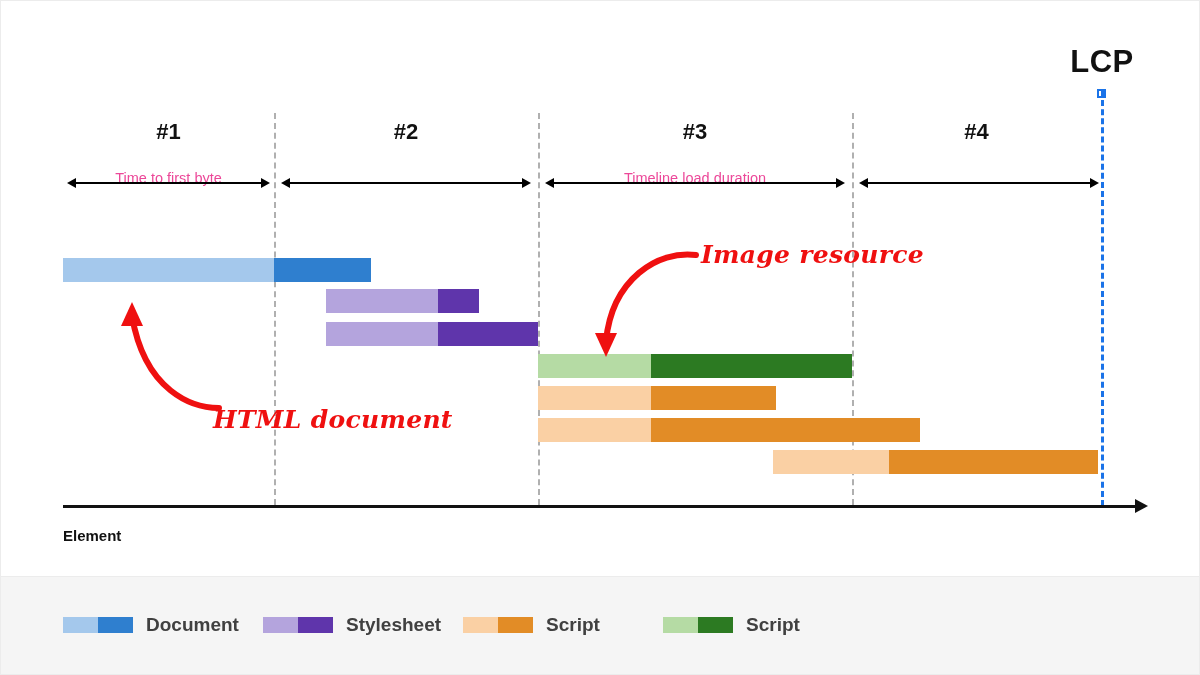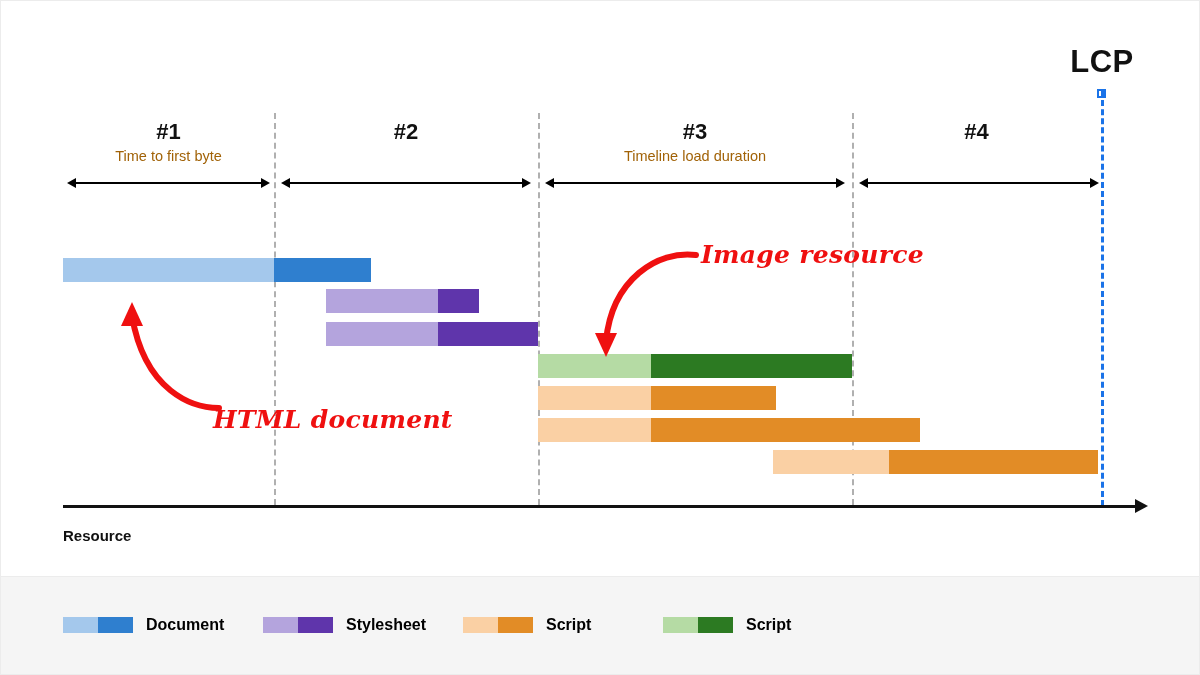--- a/index.html
+++ b/index.html
@@ -79,23 +79,23 @@
   }
   .phase-num {
     font-size: 22px;
     font-weight: 700;
     color: #111111;
     line-height: 26px;
   }
   .phase-name {
     font-size: 14.5px;
     font-weight: 400;
-    color: #a16207;
+    color: #ec4899;
     line-height: 18px;
-    margin-top: 2px;
+    margin-top: 24px;
     white-space: nowrap;
   }
   
   .measure {
     position: absolute;
     top: 181px;
     height: 2px;
   }
   .measure .shaft {
     position: absolute;
@@ -180,23 +180,23 @@
     position: absolute;
     top: 37px;
     display: flex;
     align-items: center;
     height: 22px;
   }
   .legend-swatch { display: flex; width: 70px; height: 16px; }
   .legend-swatch .half { width: 50%; height: 100%; }
   .legend-text {
     margin-left: 13px;
-    font-size: 16px;
-    font-weight: 700;
-    color: #000000;
+    font-size: 19px;
+    font-weight: 700;
+    color: #404040;
     white-space: nowrap;
   }
 </style>
 </head>
 <body>
 
 <div id="stage">
 
   <div id="chart-area">
 
@@ -284,21 +284,21 @@
     <div class="annot" id="annot-html">HTML document</div>
 
     <svg class="annot-arrow" style="left:585px;top:240px" width="125" height="125" viewBox="0 0 125 125">
       <path d="M110,14 C72,9 26,38 20,100" stroke="#ef1010" stroke-width="6" fill="none" stroke-linecap="round"></path>
       <path d="M20,116 L9,92 L31,92 Z" fill="#ef1010"></path>
     </svg>
     <div class="annot" id="annot-image">Image resource</div>
 
     <div id="axis"></div>
     <div id="axis-head"></div>
-    <div id="axis-label">Resource</div>
+    <div id="axis-label">Element</div>
   </div>
 
   <div id="legend">
       <div class="legend-item" style="left: 62px;">
         <div class="legend-swatch">
           <div class="half" style="background: rgb(164, 200, 236);"></div>
           <div class="half" style="background: rgb(47, 127, 207);"></div>
         </div>
         <div class="legend-text">Document</div>
       </div>

